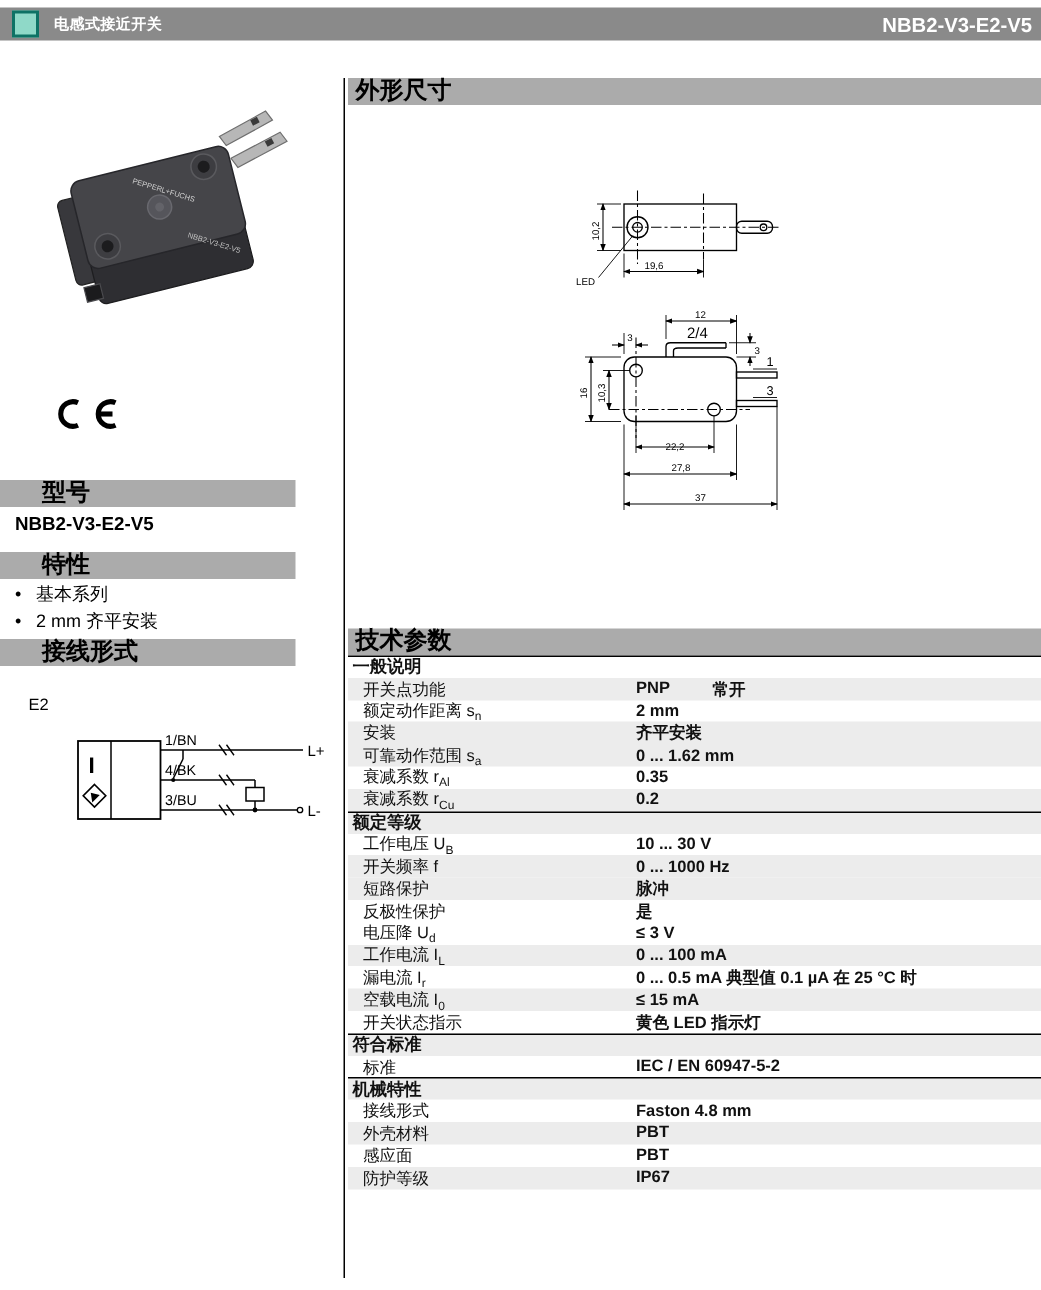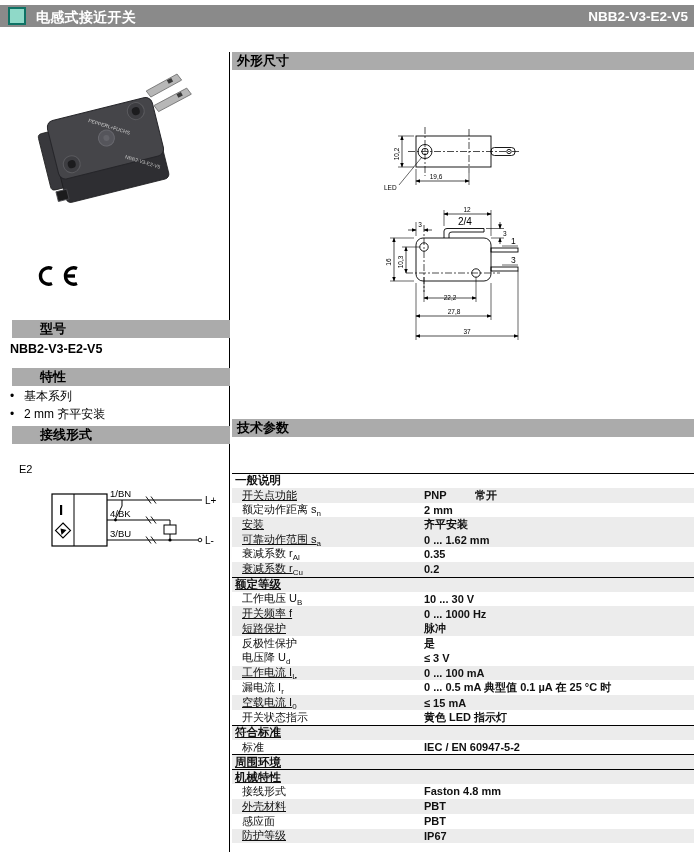--- a/index.html
+++ b/index.html
@@ -3,44 +3,44 @@
 <meta charset="utf-8">
 <style>
   html,body{margin:0;padding:0;}
   body{
     width:694px;height:860px;position:relative;overflow:hidden;background:#fff;
     font-family:"Liberation Sans","DejaVu Sans",sans-serif;color:#000;
   }
   
   .topbar{position:absolute;left:0;top:5px;width:694px;height:22px;background:var(--topbar,#8a8a8a);}
   .logo{position:absolute;left:8px;top:2px;width:14px;height:14px;background:var(--accent,#8fd9c8);border:2px solid var(--accent_border,#0e7265);}
-  .topbar-title{position:absolute;left:36px;top:4px;color:#fff;font-weight:bold;font-size:14px;letter-spacing:.3px;}
+  .topbar-title{position:absolute;left:36px;top:4px;color:#fff;font-weight:bold;font-size:10px;letter-spacing:.3px;}
   .topbar-model{position:absolute;right:6px;top:4px;color:#fff;font-weight:bold;font-size:13.5px;}
   
   .vsep{position:absolute;left:229px;top:52px;height:800px;width:1px;background:#000;}
   
   .gbar{position:absolute;background:var(--bar,#ababab);height:18px;line-height:18px;
-        font-weight:bold;font-size:13px;padding-left:5px;box-sizing:border-box;}
-  .gbar.left{left:12px;width:218px;padding-left:28px;}
+        font-weight:bold;font-size:16px;padding-left:5px;box-sizing:border-box;}
+  .gbar.left{left:0;width:197px;padding-left:28px;}
   .gbar.right{left:232px;width:462px;}
   
   .photo{position:absolute;left:25px;top:55px;}
   .ce{position:absolute;left:36px;top:266px;}
   .model-text{position:absolute;left:10px;top:342px;font-weight:bold;font-size:12.5px;}
   .features{position:absolute;left:10px;top:388px;font-size:12px;}
   .feature-line{display:flex;line-height:17.5px;}
   .feature-line .bullet{width:14px;}
   .wiring{position:absolute;left:12px;top:458px;}
   
   .dims{position:absolute;left:378px;top:110px;}
   .dims text, .wiring text{fill:#000;}
   
-  .tech-table{position:absolute;left:232px;top:437px;width:462px;margin-top:36px;}
+  .tech-table{position:absolute;left:232px;top:437px;width:462px;}
   .trow{position:relative;height:14.82px;display:flex;align-items:center;font-size:11px;color:#111;}
-  .trow.alt{background:var(--row_alt,#ececec);text-decoration:underline;}
+  .trow.alt{background:var(--row_alt,#ececec);}
   .trow.sect{font-weight:bold;font-size:11.5px;border-top:1px solid #000;box-sizing:border-box;padding-left:3px;}
   .tlabel{margin-left:10px;white-space:nowrap;}
   .tlabel sub{font-size:8px;}
   .tvalue{position:absolute;left:192px;font-weight:bold;white-space:nowrap;}
   .tvalue2{position:absolute;left:243px;font-weight:bold;white-space:nowrap;}
 </style>
 </head>
 <body>
 
 <div class="topbar">
@@ -284,21 +284,20 @@
     </div>
     <div class="trow">
       <span class="tlabel">开关状态指示</span>
       <span class="tvalue">黄色 LED 指示灯</span>
     </div>
     <div class="trow alt sect">符合标准</div>
     <div class="trow">
       <span class="tlabel">标准</span>
       <span class="tvalue">IEC / EN 60947-5-2</span>
     </div>
-    <div class="trow alt sect">周围环境</div>
     <div class="trow alt sect">机械特性</div>
     <div class="trow">
       <span class="tlabel">接线形式</span>
       <span class="tvalue">Faston 4.8 mm</span>
     </div>
     <div class="trow alt">
       <span class="tlabel">外壳材料</span>
       <span class="tvalue">PBT</span>
     </div>
     <div class="trow">

